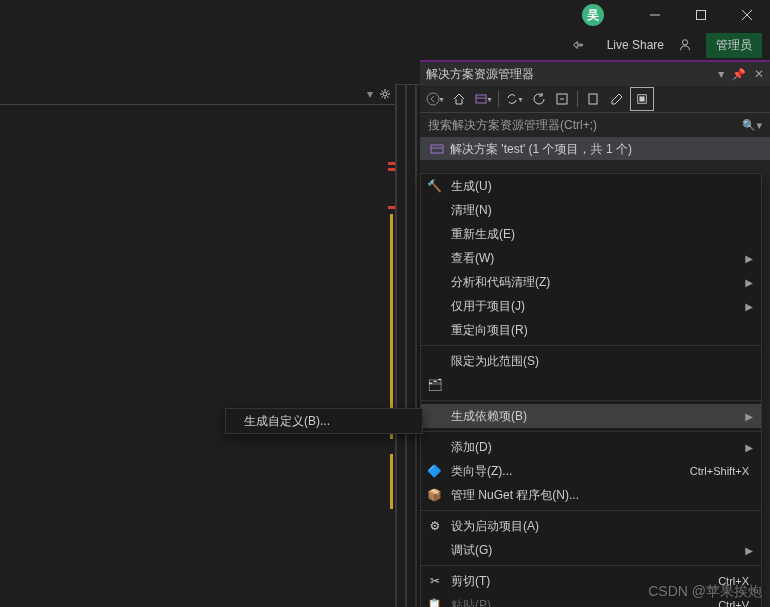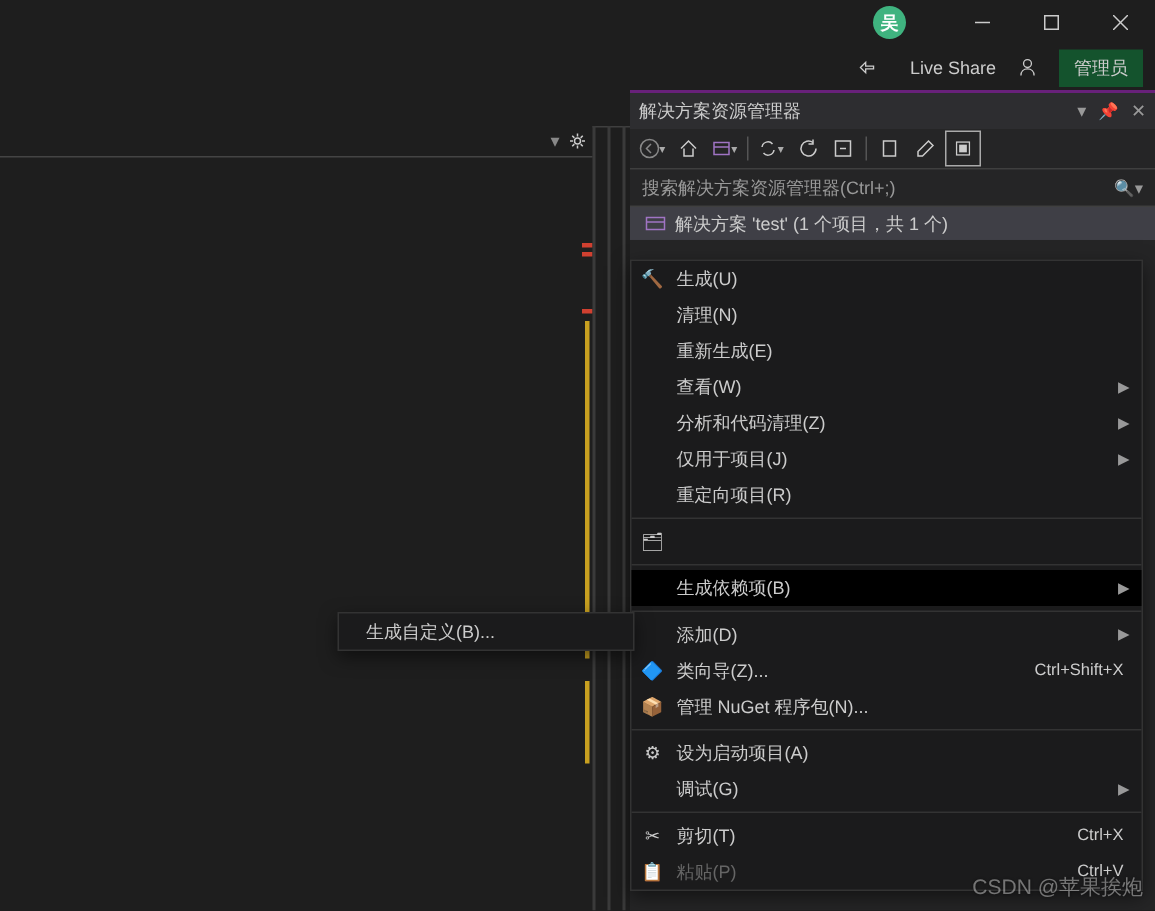--- a/index.html
+++ b/index.html
@@ -25,21 +25,21 @@
 .ibtn.boxed{border:1px solid #aaa}
 .sep{width:1px;height:16px;background:#555;margin:0 2px}
 .searchbox{height:24px;display:flex;align-items:center;padding:0 8px;border-bottom:1px solid #3f3f3f;color:#999;justify-content:space-between}
 .tree-row{height:22px;display:flex;align-items:center;padding-left:10px;gap:6px;color:#ccc}
 .tree-row.sel{background:#3f3f46}
 .vsicon{color:#a074c4}
 .ctxmenu{position:absolute;background:#1b1b1c;border:1px solid #333;box-shadow:0 4px 12px rgba(0,0,0,0.5)}
 .main-menu{top:173px;left:420px;width:340px}
 .sub-menu{top:408px;left:225px;width:196px}
 .mi{height:24px;display:flex;align-items:center;padding-left:30px;padding-right:10px;color:#ccc;position:relative;font-size:12px}
-.mi.hl{background:#000000}
+.mi.hl{background:#404040}
 .mi.disabled{color:#656565}
 .mi .arrow{position:absolute;right:8px;font-size:10px;color:#999}
 .mi .sc{position:absolute;right:12px;color:#ccc;font-size:11px}
 .mi .mic{position:absolute;left:6px;width:16px;text-align:center;font-size:12px}
 .msep{height:1px;background:#333;margin:3px 0}
 .vline{position:absolute;top:84px;bottom:0;width:2px;background:#3a3a3a}
 .v1{left:395px}
 .v2{left:405px}
 .v3{left:415px}
 .watermark{position:absolute;bottom:6px;right:8px;color:#ccc;font-size:14px;opacity:.5;text-shadow:0 0 2px #000}
@@ -208,20 +208,23 @@
     </div>
   <div class="mi">
       <span>仅用于项目(J)</span>
       <span class="arrow">▶</span>
     </div>
   <div class="mi">
       <span>重定向项目(R)</span>
     </div>
   <div class="msep"></div>
   <div class="mi">
+      <span>限定为此范围(S)</span>
+    </div>
+  <div class="mi">
       <span class="mic">🗂</span>
     </div>
   <div class="msep"></div>
   <div class="mi hl">
       <span>生成依赖项(B)</span>
       <span class="arrow">▶</span>
     </div>
   <div class="msep"></div>
   <div class="mi">
       <span>添加(D)</span>

